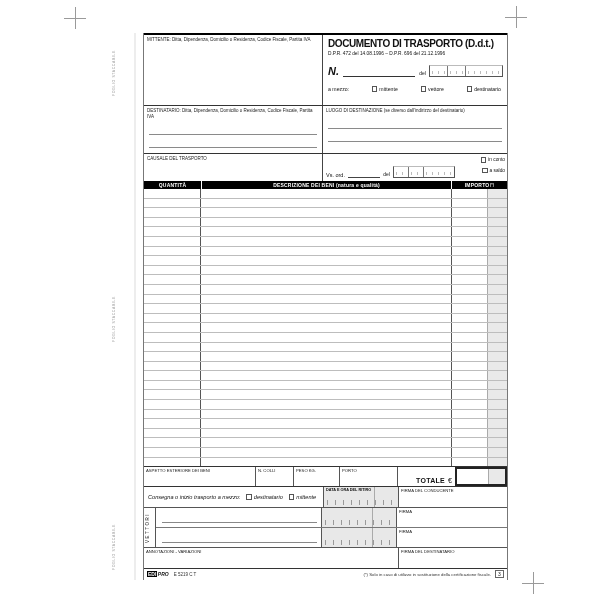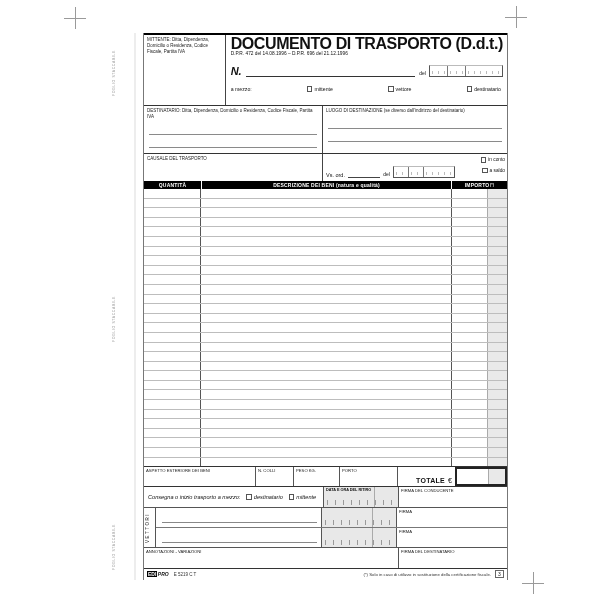--- a/index.html
+++ b/index.html
@@ -27,21 +27,21 @@
   .wline{border-bottom:1px solid #8a8a8a;}
   .cbox{display:inline-block;width:5.5px;height:5.5px;border:1px solid #555;background:#fff;vertical-align:middle;margin-right:2px;flex:none;}
 
   
   .row1{height:73px;border-top:2px solid #000;border-bottom:1px solid #333;display:flex;}
   .row2{height:48px;border-bottom:1px solid #333;display:flex;}
   .row3{height:27px;display:flex;}
   .colL{width:179px;border-right:1px solid #444;padding:2px 3px;position:relative;}
   .colR{flex:1;position:relative;padding:2px 4px 0 5px;}
 
-  .title{font-size:16px;font-weight:bold;letter-spacing:-.4px;line-height:13px;white-space:nowrap;}
+  .title{font-size:10px;font-weight:bold;letter-spacing:-.4px;line-height:13px;white-space:nowrap;}
   .lawrefs{font-size:4.8px;margin-top:1px;color:#111;white-space:nowrap;}
   .nrow{display:flex;align-items:flex-end;margin-top:7px;height:14px;}
   .nlabel{font-size:11px;font-weight:bold;font-style:italic;line-height:11px;}
   .nline{flex:1;border-bottom:1px solid #333;margin:0 4px;height:10px;}
   .dellabel{font-size:5px;margin-right:3px;line-height:7px;}
   .datebox{display:flex;height:12px;border:1px solid #555;border-top:1px solid #bbb;}
   .datebox .dc{border-right:1px solid #777;position:relative;}
   .datebox .dc:last-child{border-right:none;}
   .dc::after{content:"";position:absolute;left:2px;right:2px;bottom:2px;height:3px;
     background-image:repeating-linear-gradient(to right,#bbb 0 1px,transparent 1px 6px);}

